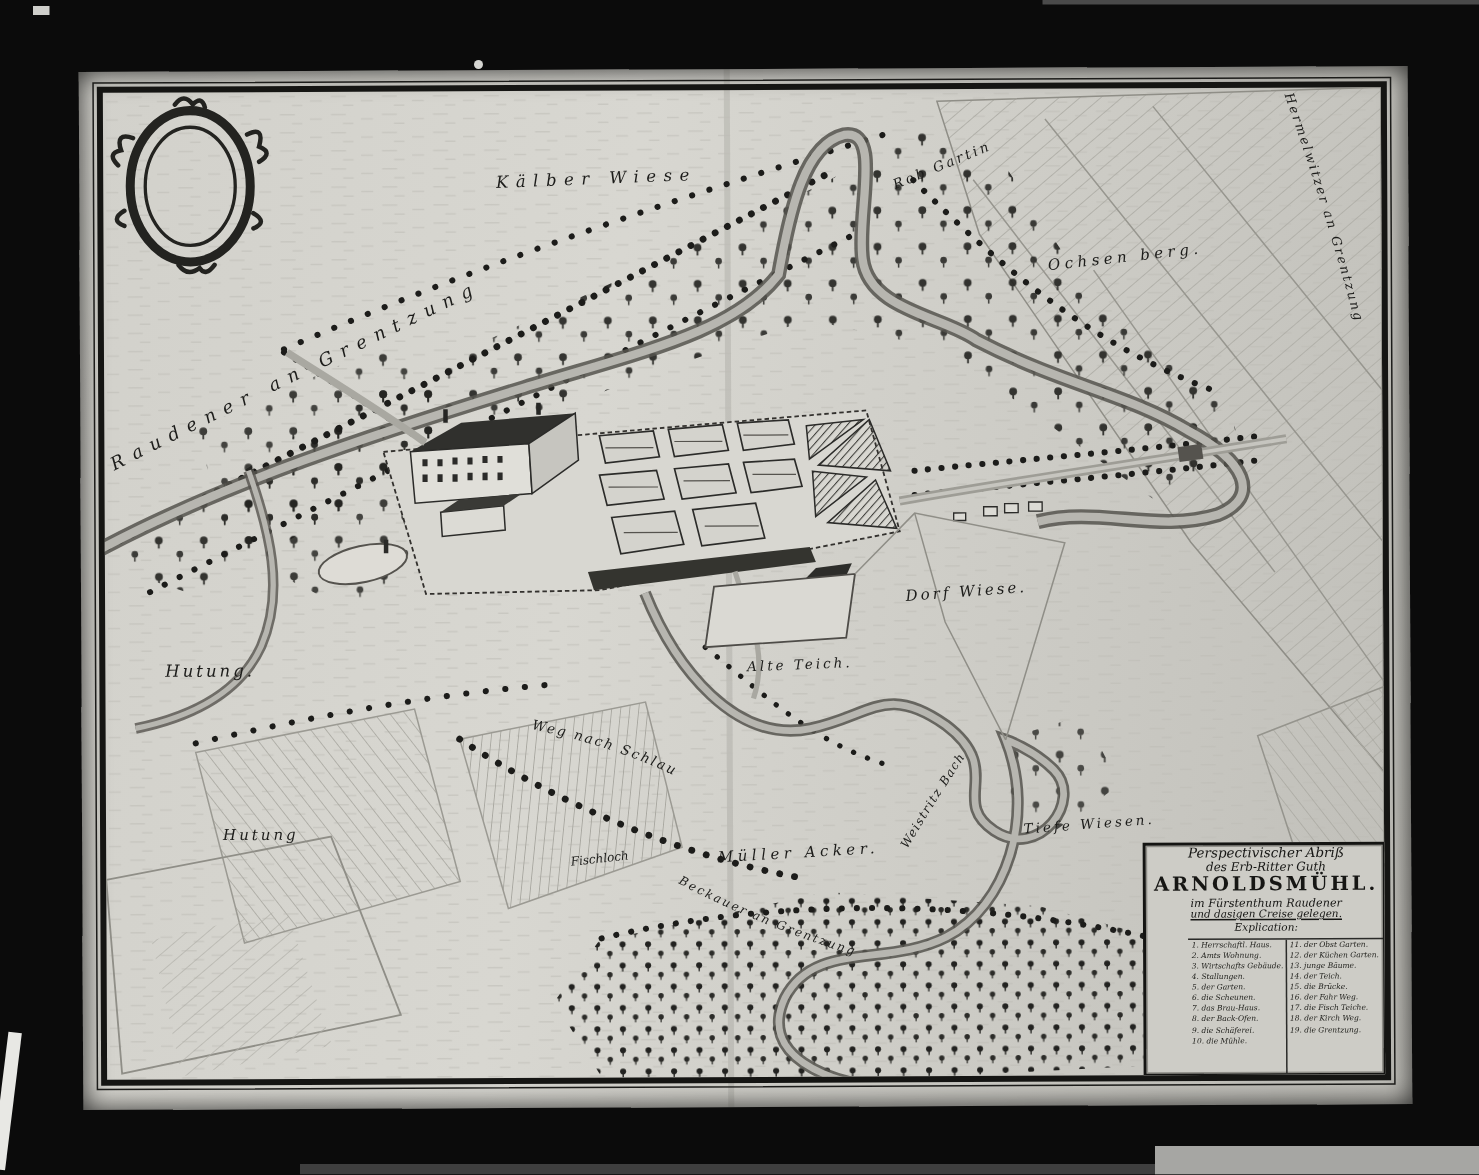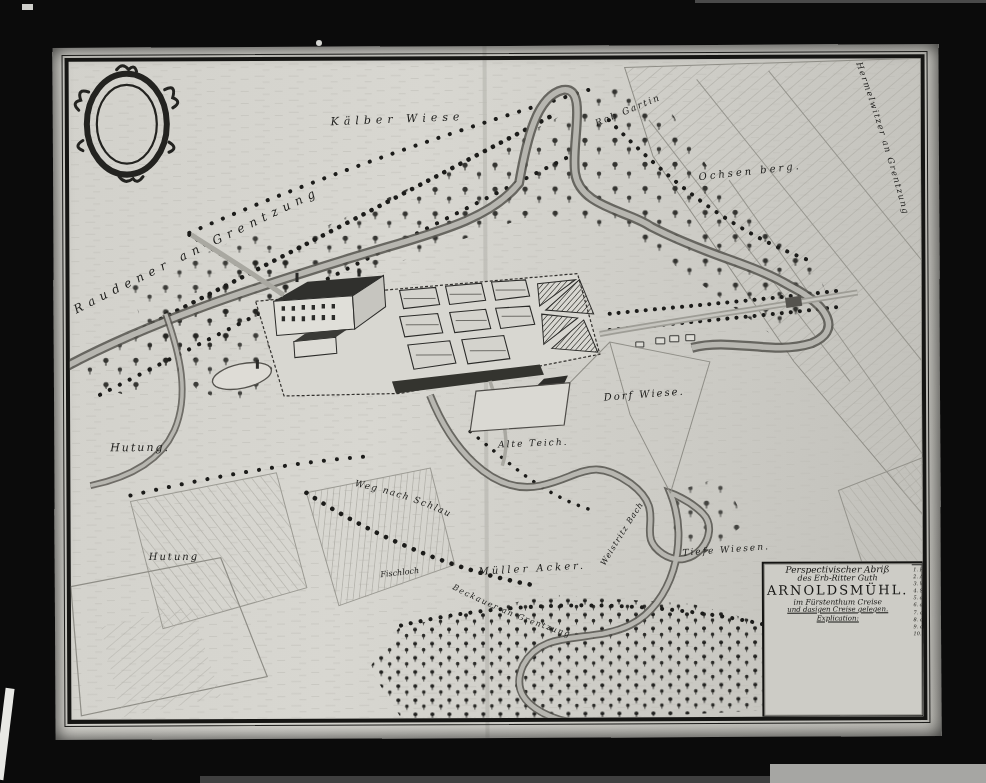--- a/index.html
+++ b/index.html
@@ -19,29 +19,29 @@
     position:absolute;left:12px;top:10px;right:14px;bottom:16px;
     border:4px solid #151513;outline:1px solid #1c1c1a;outline-offset:2px;
   }
   .mapsvg{position:absolute;left:0;top:0;width:100%;height:100%;}
   .mlabel{font-family:"DejaVu Serif","Liberation Serif",serif;font-style:italic;fill:#1c1c1a;}
   
   .title-box{
     position:absolute;right:0;bottom:0;width:158px;height:152px;
     background:#cdccc6;border:2px solid #141412;border-right-width:1px;border-bottom-width:1px;
     box-shadow:inset 0 0 0 1px #8f8e88;
-    display:flex;flex-direction:row;overflow:hidden;
+    display:flex;flex-direction:column;overflow:hidden;align-items:flex-end;
   }
   .tb-head{padding:2px 3px 1px;text-align:center;color:#161614;}
   .tb-l1{font-size:9px;font-style:italic;line-height:1.05;}
   .tb-l2{font-size:8px;font-style:italic;line-height:1.05;}
-  .tb-name{font-size:13px;font-weight:normal;letter-spacing:2px;line-height:1.15;}
+  .tb-name{font-size:13px;font-weight:bold;letter-spacing:2px;line-height:1.15;}
   .tb-l4{font-size:7.5px;font-style:italic;line-height:1.1;}
   .tb-l5{font-size:7px;font-style:italic;line-height:1.1;text-decoration:underline;}
-  .tb-expl{font-size:7px;font-style:italic;text-decoration:underline;line-height:1.3;}
+  .tb-expl{font-size:7px;font-style:italic;line-height:1.3;}
   .tb-legend{flex:1;display:flex;border-top:1px solid #2a2a28;margin-top:1px;}
   .lg-col{flex:1;padding:1px 2px;overflow:hidden;}
   .lg-col + .lg-col{border-left:1px solid #2a2a28;}
   .lg-row{font-size:5px;font-style:italic;line-height:1.42;color:#23231f;white-space:nowrap;}
 </style>
 </head>
 <body>
 
 <div class="artifact" style="left:22px;top:4px;width:11px;height:6px;background:#cfcfcb;"></div>
 <div class="artifact" style="left:316px;top:40px;width:6px;height:6px;border-radius:3px;background:#d6d6d2;"></div>
@@ -248,21 +248,21 @@
           <textPath href="#tpGrenz" startOffset="2%">Beckauer an Grentzung</textPath>
         </text>
       </g>
     </svg>
 
     <div class="title-box">
       <div class="tb-head">
         <div class="tb-l1">Perspectivischer Abriß</div>
         <div class="tb-l2">des Erb-Ritter Guth</div>
         <div class="tb-name">ARNOLDSMÜHL.</div>
-        <div class="tb-l4">im Fürstenthum Creise</div>
+        <div class="tb-l4">im Fürstenthum Raudener</div>
         <div class="tb-l5">und dasigen Creise gelegen.</div>
         <div class="tb-expl">Explication:</div>
       </div>
       <div class="tb-legend">
         <div class="lg-col">
           <div class="lg-row">1. Herrschaftl. Haus.</div>
           <div class="lg-row">2. Amts Wohnung.</div>
           <div class="lg-row">3. Wirtschafts Gebäude.</div>
           <div class="lg-row">4. Stallungen.</div>
           <div class="lg-row">5. der Garten.</div>

